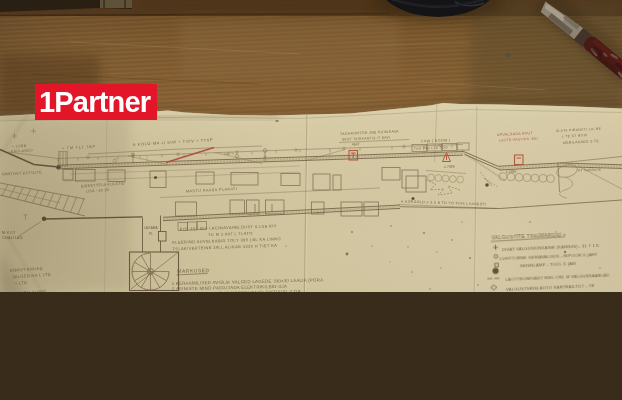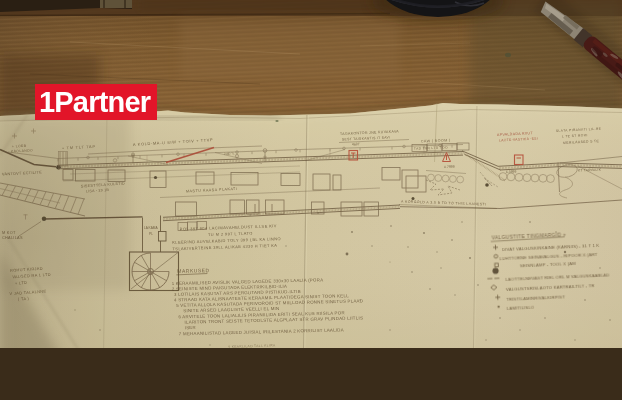--- a/index.html
+++ b/index.html
@@ -1,16 +1,16 @@
 <!DOCTYPE html>
 <html><head>
 <meta charset="utf-8">
 <style>
 html,body{margin:0;padding:0;background:#3a2c1a}
-#stage{position:relative;width:622px;height:348px;overflow:hidden;font-family:"Liberation Sans",sans-serif}
+#stage{position:relative;width:622px;height:292px;overflow:hidden;font-family:"Liberation Sans",sans-serif}
 svg{display:block}
 </style>
 </head>
 <body>
 <div id="stage">
 <svg width="622" height="400" viewBox="0 0 622 400">
 <defs>
 <linearGradient id="woodv" x1="0" y1="0" x2="0" y2="1">
 <stop offset="0" stop-color="#694a26"></stop>
 <stop offset="0.10" stop-color="#7d5a2f"></stop>

